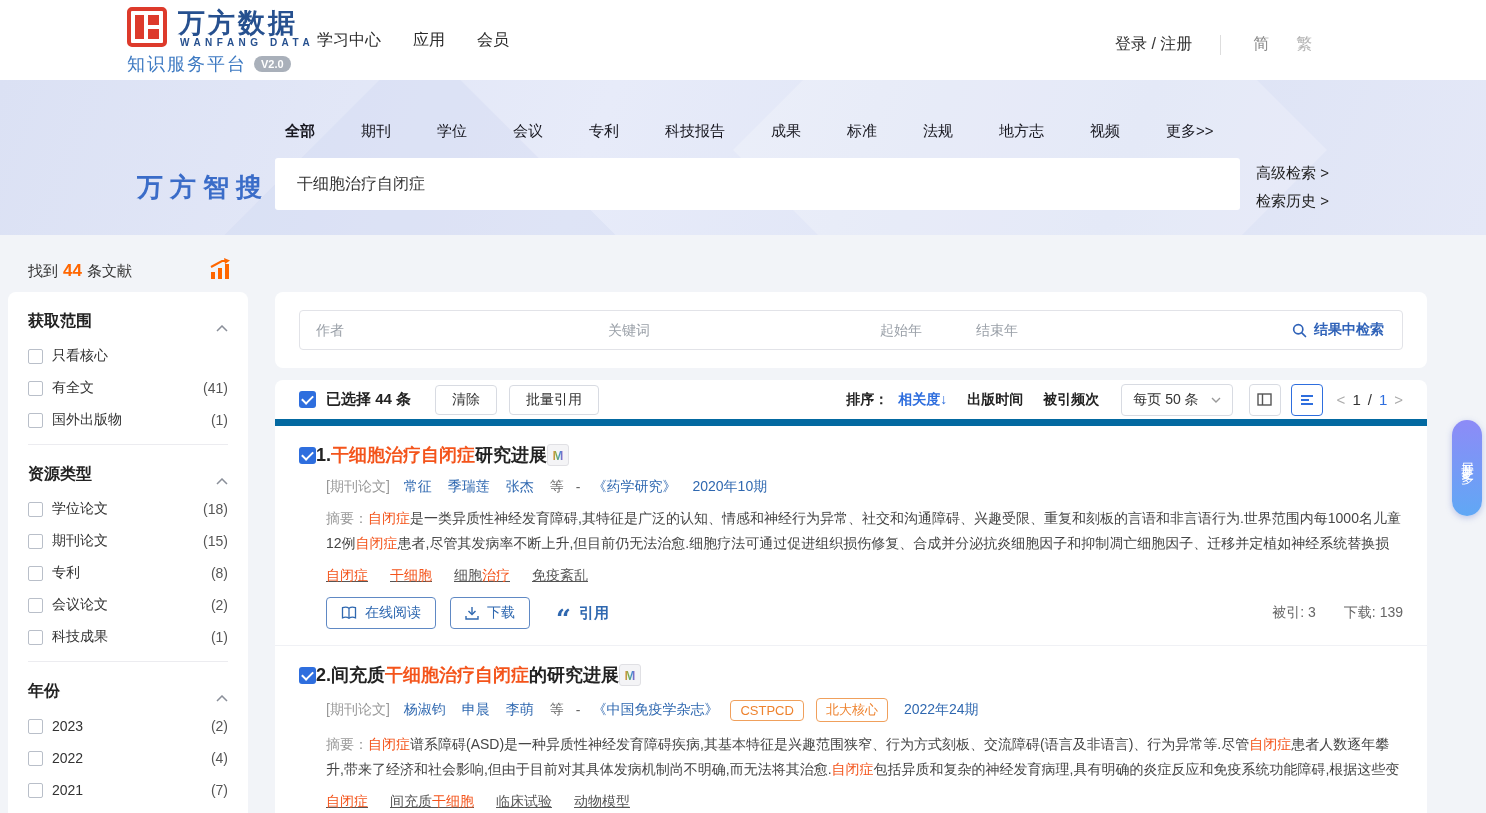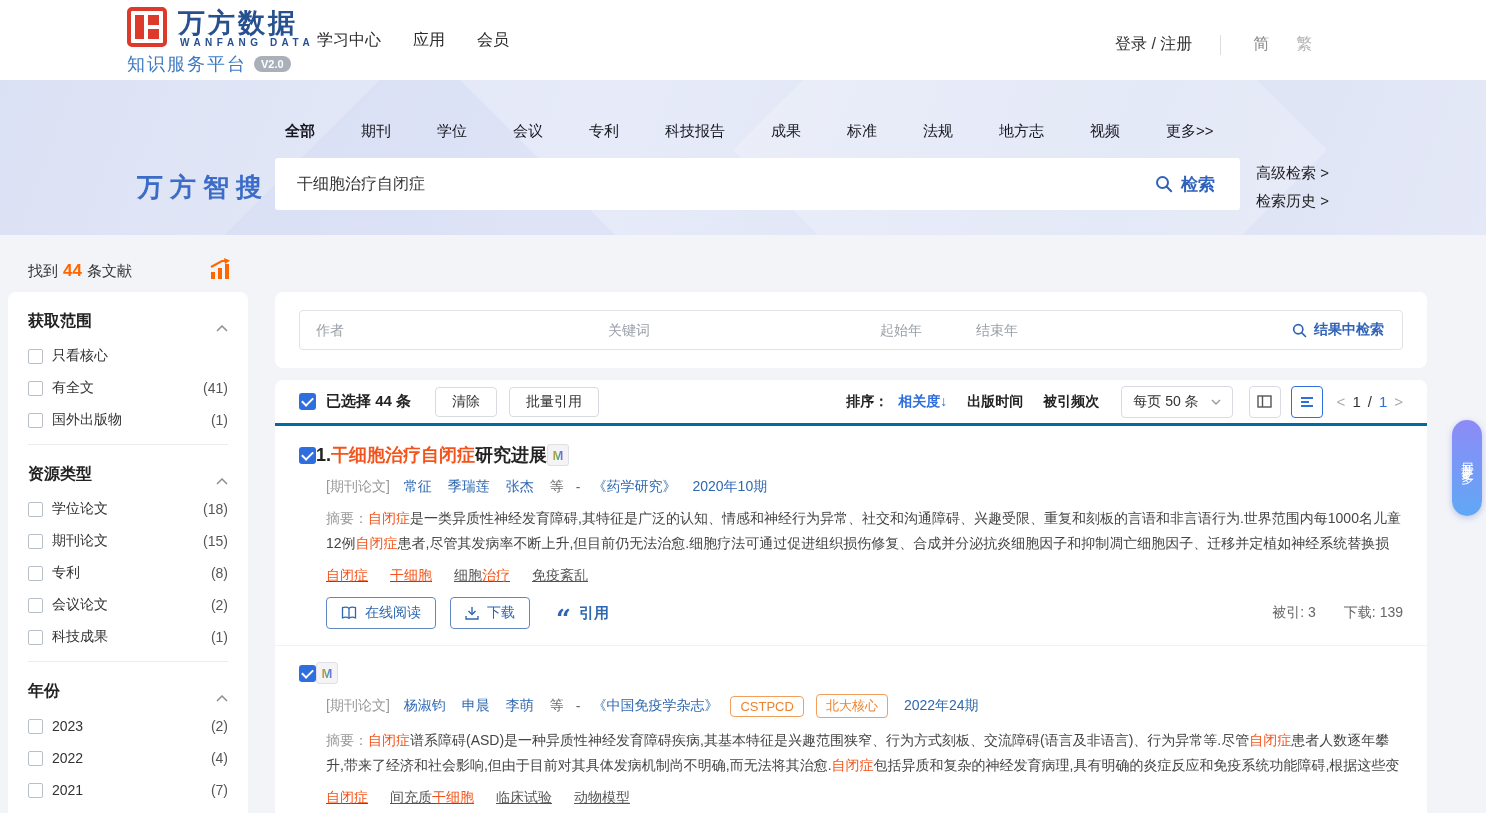--- a/index.html
+++ b/index.html
@@ -78,21 +78,21 @@
   .refine-bar input::placeholder { color:#9aa0a8; }
   .rf-div { border-right:1px solid #e8e9ee; }
   .rf-1 { width:268px; } .rf-2 { width:292px; } .rf-3 { width:272px; }
   .rf-4 { width:96px; } .rf-5 { width:88px; }
   .refine-search { margin-left:auto; display:flex; align-items:center; gap:7px; color:#2f62b8;
     font-size:14px; font-weight:bold; padding-right:18px; cursor:pointer; white-space:nowrap; }
 
   
   .main-card-b { position:absolute; left:275px; top:380px; width:1152px; height:433px;
     background:#fff; border-radius:8px 8px 0 0; overflow:hidden; }
-  .toolbar { height:46px; padding:0 24px; display:flex; align-items:center; border-bottom:3px solid #0369a1; }
+  .toolbar { height:46px; padding:0 24px; display:flex; align-items:center; border-bottom:7px solid #0369a1; }
   .cbx { width:17px; height:17px; background:#2e6ede; border-radius:3px; position:relative; flex:none; cursor:pointer; }
   .cbx::after { content:""; position:absolute; left:5px; top:2px; width:5px; height:9px;
     border:solid #fff; border-width:0 2px 2px 0; transform:rotate(45deg); }
   .selected-label { font-size:15px; font-weight:bold; color:#222; margin-left:10px; white-space:nowrap; }
   .btn-plain { height:30px; padding:12px 16px; border:1px solid #d8dbe2; border-radius:4px; background:#fff;
     font-size:14px; color:#333; display:flex; align-items:center; cursor:pointer; white-space:nowrap; }
   .btn-clear { margin-left:24px; } .btn-batch { margin-left:12px; }
   .sort-group { margin-left:auto; display:flex; align-items:center; white-space:nowrap; }
   .sort-label { font-size:14px; font-weight:bold; color:#222; }
   .sort-active { font-size:14px; font-weight:bold; color:#2e6ede; margin-left:10px; cursor:pointer; }
@@ -187,27 +187,20 @@
     <span>成果</span>
     <span>标准</span>
     <span>法规</span>
     <span>地方志</span>
     <span>视频</span>
     <span>更多&gt;&gt;</span>
   </div>
   <div class="smart-brand">万方智搜</div>
   <div class="search-box">
     <input class="search-input" type="text" value="干细胞治疗自闭症" style="">
-    <div class="search-btn">
-      <svg width="18" height="18" viewBox="0 0 18 18">
-        <circle cx="7.5" cy="7.5" r="5.5" fill="none" stroke="#2f62b8" stroke-width="2"></circle>
-        <line x1="11.8" y1="11.8" x2="16.2" y2="16.2" stroke="#2f62b8" stroke-width="2" stroke-linecap="round"></line>
-      </svg>
-      <span>检索</span>
-    </div>
   </div>
   <div class="banner-links">
     <div>高级检索 &gt;</div>
     <div>检索历史 &gt;</div>
   </div>
 </div>
 
 <div class="count-row">
   <span>找到</span>
   <span class="count-num">44</span>
@@ -416,20 +409,23 @@
       <div class="result-stats">
         <span>被引: 3</span>
         <span>下载: 139</span>
       </div>
     </div>
   </div>
 
   <div class="result">
     <div class="result-title">
       <span class="cbx"></span>
+      <span class="rt-text">
+        <span>2.</span><span>间充质</span><span class="hl">干细胞治疗自闭症</span><span>的研究进展</span>
+      </span>
       <span class="m-badge">
           <span>M</span>
         </span>
     </div>
     <div class="result-meta">
       <span class="meta-type">[期刊论文]</span>
       <span class="meta-author">杨淑钧</span>
       <span class="meta-author">申晨</span>
       <span class="meta-author">李萌</span>
       <span class="meta-etal">等</span>

